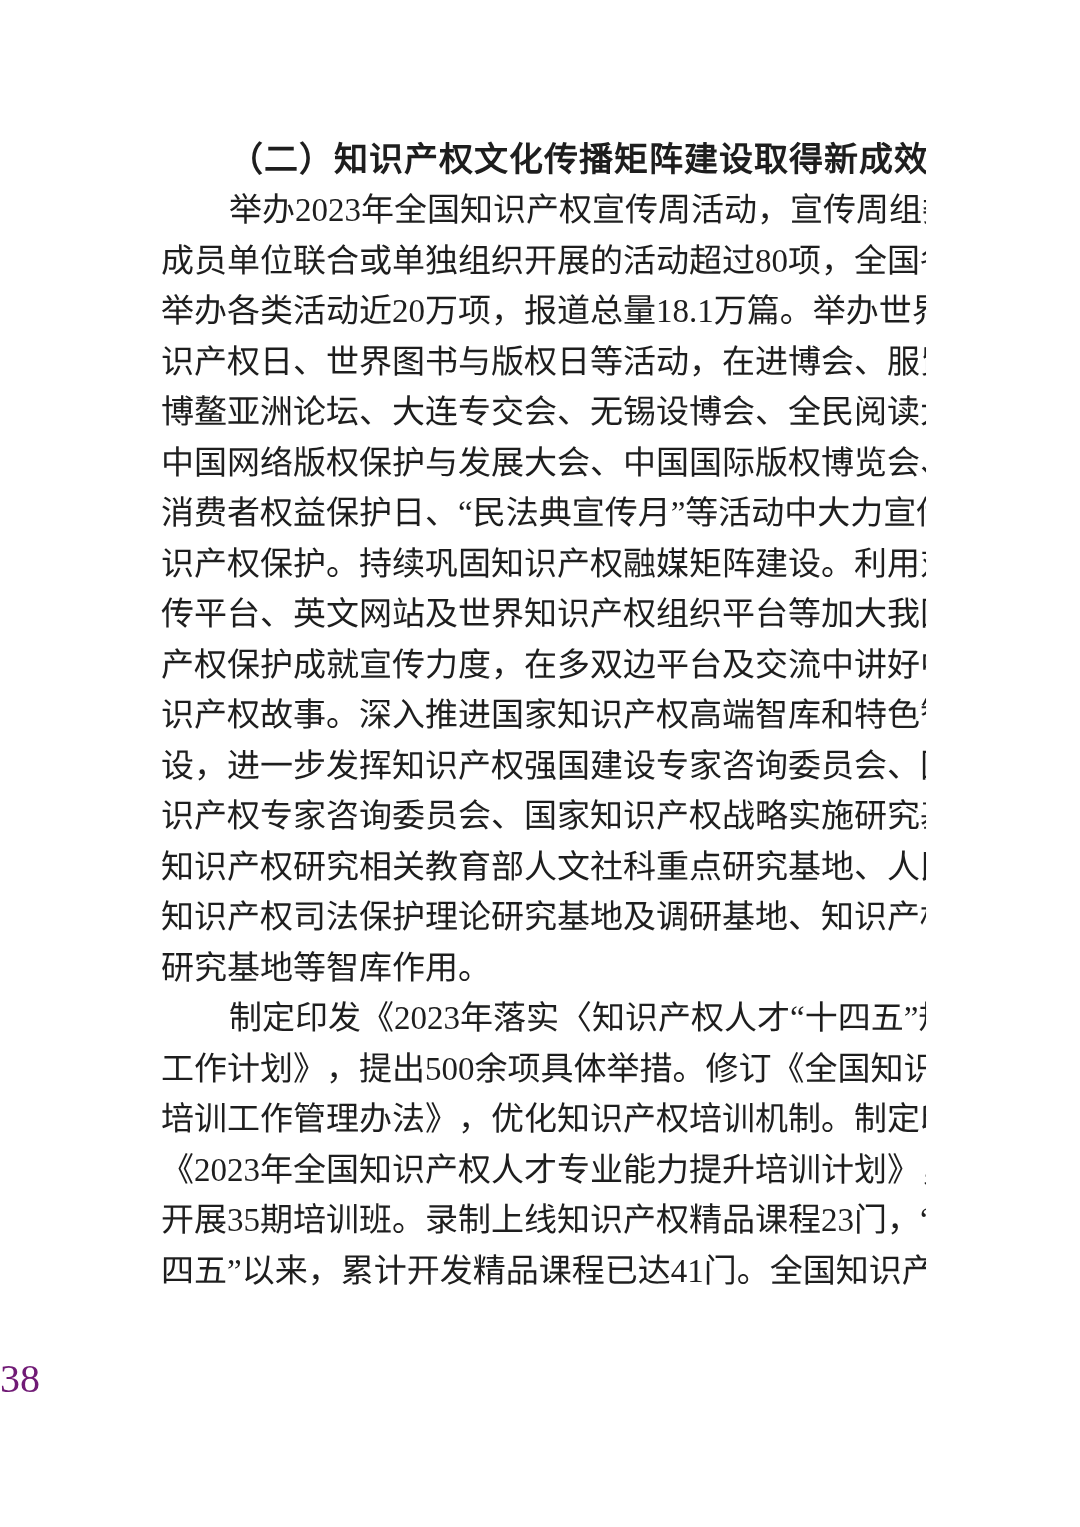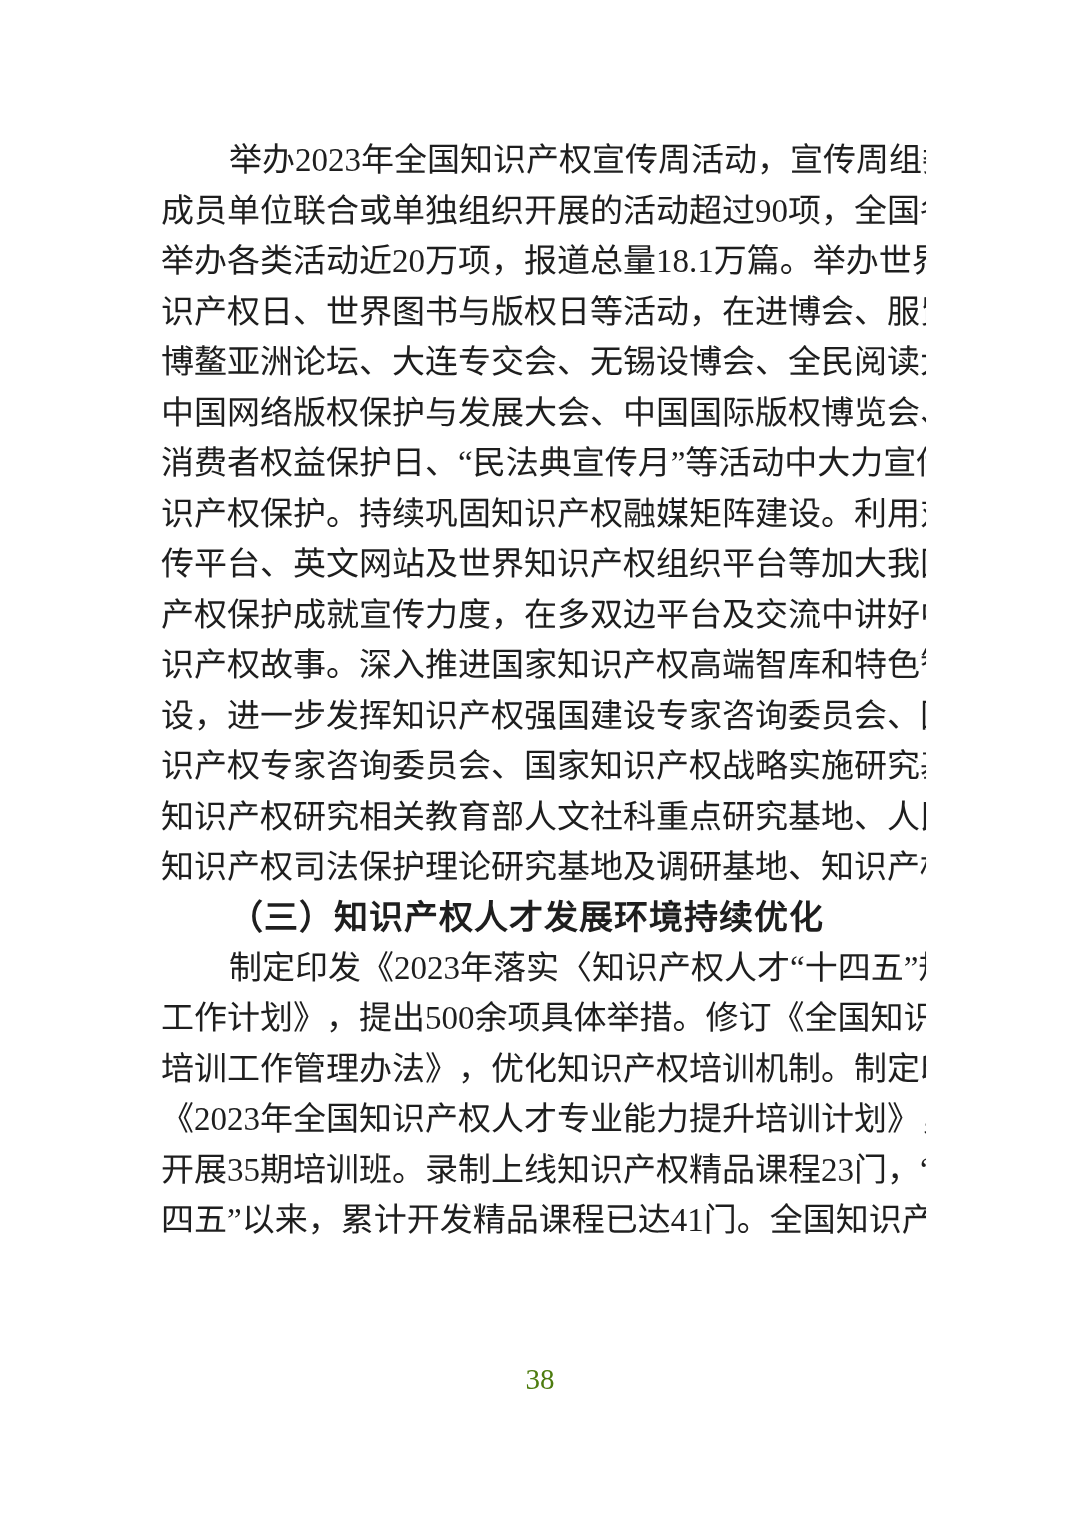--- a/index.html
+++ b/index.html
@@ -42,32 +42,32 @@
     justify-content: space-between;
     align-items: center;
   }
   .line.justified span { white-space: nowrap; }
   .line.indented { padding-left: 68px; }
   .page-number {
     position: absolute;
     top: 1362px;
     left: 0;
     width: 100%;
-    text-align: center;
-    font-size: 29px;
+    font-size: 40px;
     line-height: 34px;
-    color: #4d7c0f;
+    color: #701a75;
   }
 </style>
 </head>
 <body>
 
 <div class="page">
   <div class="doc-body">
       <section class="doc-section">
+        <div class="heading">（二）知识产权文化传播矩阵建设取得新成效</div>
         <div class="paragraph">
           <div class="line justified indented">
             <span>举</span>
             <span>办</span>
             <span>2023</span>
             <span>年</span>
             <span>全</span>
             <span>国</span>
             <span>知</span>
             <span>识</span>
@@ -97,21 +97,21 @@
             <span>独</span>
             <span>组</span>
             <span>织</span>
             <span>开</span>
             <span>展</span>
             <span>的</span>
             <span>活</span>
             <span>动</span>
             <span>超</span>
             <span>过</span>
-            <span>90</span>
+            <span>80</span>
             <span>项</span>
             <span>，</span>
             <span>全</span>
             <span>国</span>
             <span>各</span>
           </div>
           <div class="line justified">
             <span>举</span>
             <span>办</span>
             <span>各</span>
@@ -442,24 +442,24 @@
             <span>调</span>
             <span>研</span>
             <span>基</span>
             <span>地</span>
             <span>、</span>
             <span>知</span>
             <span>识</span>
             <span>产</span>
             <span>权</span>
           </div>
+          <div class="line">研究基地等智库作用。</div>
         </div>
       </section>
       <section class="doc-section">
-        <div class="heading">（三）知识产权人才发展环境持续优化</div>
         <div class="paragraph">
           <div class="line justified indented">
             <span>制</span>
             <span>定</span>
             <span>印</span>
             <span>发</span>
             <span>《</span>
             <span>2023</span>
             <span>年</span>
             <span>落</span>

